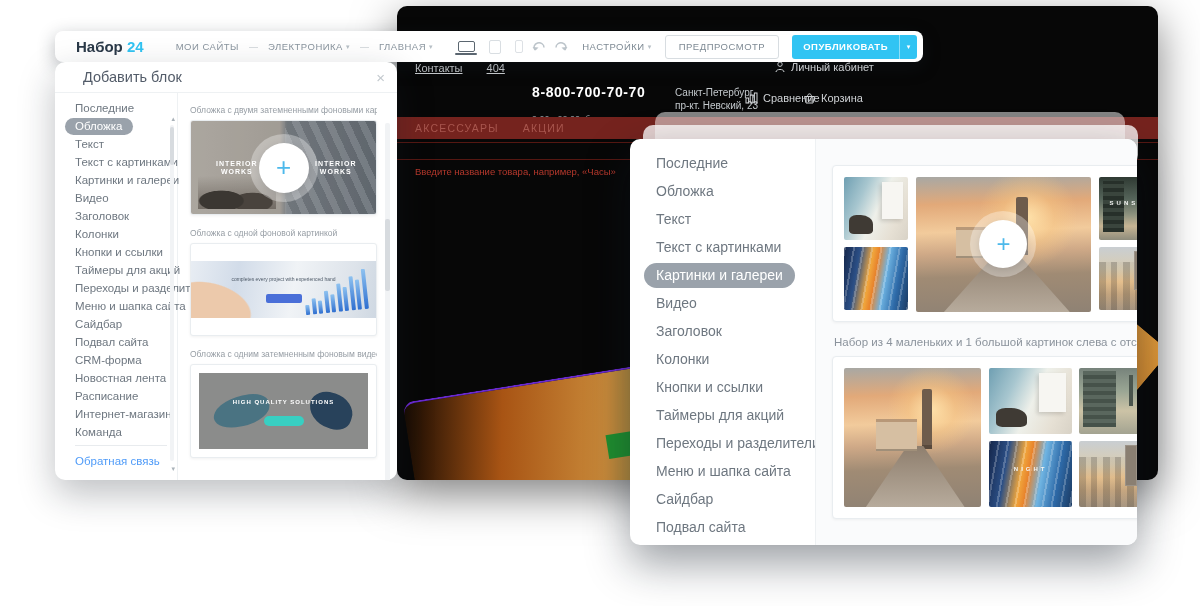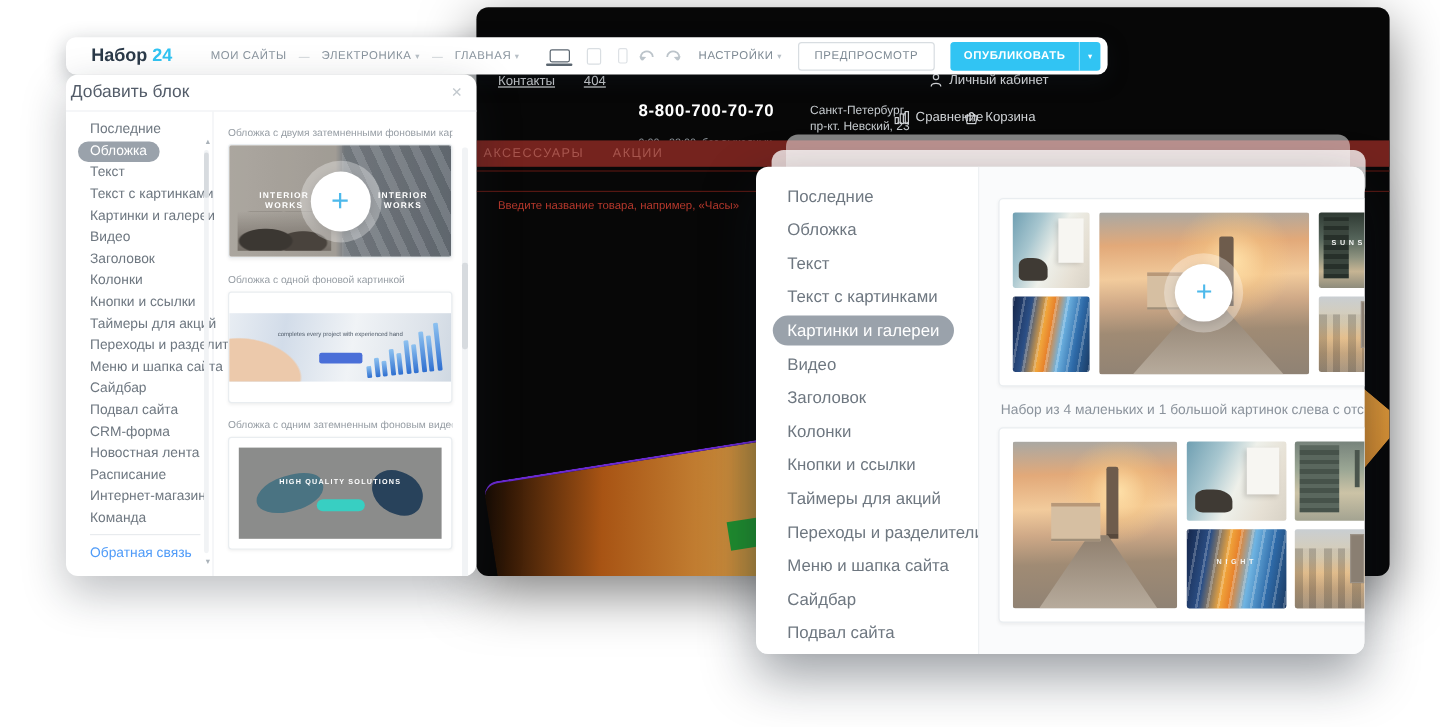--- a/index.html
+++ b/index.html
@@ -12,21 +12,21 @@
                  border-radius:10px; box-shadow:0 14px 44px rgba(0,0,0,.5); z-index:1; overflow:hidden; }
   .site-toplinks { position:absolute; left:18px; top:56px; display:flex; gap:24px; font-size:11px; color:#cfd2d5;text-decoration:underline; }
   .site-account { position:absolute; left:378px; top:55px; display:flex; align-items:center; gap:6px; font-size:11px; color:#e6e8ea; }
   .site-phone { position:absolute; left:135px; top:78px; }
   .site-phone .num { font-size:14px; font-weight:bold; color:#fff; letter-spacing:.6px; }
   .site-phone .hrs { font-size:9px; color:#8f969c; margin-top:14px; }
   .site-address { position:absolute; left:278px; top:80px; font-size:10px; color:#c4c9cd; line-height:13px; }
   .site-compare { position:absolute; left:348px; top:86px; display:flex; align-items:flex-end; gap:5px; font-size:11px; color:#cfd2d5; }
   .site-cart { position:absolute; left:406px; top:86px; display:flex; align-items:center; gap:5px; font-size:11px; color:#cfd2d5; }
   .site-nav { position:absolute; left:0; top:111px; width:100%; height:22px; background:#75231e; display:flex; align-items:center;
-              gap:24px; padding-left:6px; font-size:10.5px; letter-spacing:1.2px; color:#a8564e; }
+              gap:24px; padding-left:18px; font-size:10.5px; letter-spacing:1.2px; color:#a8564e; }
   .site-search { position:absolute; left:0; top:136px; width:100%; height:18px; border-top:1px solid #551712; border-bottom:1px solid #551712; }
   .site-search-hint { position:absolute; left:18px; top:160px; font-size:9.5px; color:#b5382c; }
   .site-visuals { position:absolute; left:0; top:180px; right:0; bottom:0; overflow:hidden; }
   .card-a { position:absolute; right:60px; top:52px; width:240px; height:310px; transform:rotate(40deg); border-radius:14px;
             background:linear-gradient(205deg,#e09a3a 0%,#c0711f 30%,#5a3210 65%,#150b03 100%); border-left:3px solid #6a2ab8; }
   .purple-streak { position:absolute; right:30px; top:4px; width:200px; height:9px; border-radius:50%;
             background:linear-gradient(90deg,rgba(90,30,154,0),#5a1e9a); transform:rotate(-10deg); }
   .card-b { position:absolute; left:16px; bottom:-58px; width:430px; height:170px; transform:rotate(-9deg); border-radius:12px;
             background:linear-gradient(100deg,#140902 0%,#a85414 22%,#c98a3a 45%,#7a8a46 63%,#2f7a30 80%,#0f2a0e 100%);
             border-top:2px solid #6a2ad0; }
@@ -52,21 +52,21 @@
   .btn-preview { height:24px; padding:0 13px; background:#fff; border:1px solid #d8dde1; border-radius:3px;
                  font-size:9.5px; letter-spacing:.5px; color:#7e8a94; display:flex; align-items:center; cursor:pointer; }
   .btn-publish { height:24px; background:#31c4f3; border-radius:3px; color:#fff; display:flex; align-items:stretch; cursor:pointer; overflow:hidden; }
   .btn-publish .lbl { padding:0 11px; font-size:9.5px; font-weight:bold; letter-spacing:.5px; display:flex; align-items:center; }
   .btn-publish .div { width:1px; background:rgba(255,255,255,.45); }
   .btn-publish .dd { width:17px; display:flex; align-items:center; justify-content:center; font-size:7px; color:#fff; }
 
   
   .panel-left { position:absolute; left:55px; top:62px; width:342px; height:418px; background:#fff; border-radius:10px;
                 box-shadow:0 14px 36px rgba(20,30,40,.28); z-index:30; display:flex; flex-direction:column; }
-  .pl-header { height:30px; display:flex; align-items:center; padding:0 12px 0 4px; flex:none; }
+  .pl-header { height:30px; display:flex; align-items:center; padding:0 12px 0 28px; flex:none; }
   .pl-title { font-size:14.5px; color:#535c69; }
   .pl-close { margin-left:auto; font-size:15px; color:#c3c9ce; cursor:pointer; line-height:1; }
   .pl-body { flex:1; display:flex; border-top:1px solid #eef1f3; min-height:0; }
   .pl-list-col { width:123px; border-right:1px solid #eef1f3; padding:10px 0 0 20px; position:relative; flex:none; }
   .pl-list li { list-style:none; font-size:11.5px; line-height:11px; margin-bottom:7px; color:#6e7780; cursor:pointer; white-space:nowrap; }
   .sel-pill { display:inline-block; background:#9aa2ab; color:#fff; border-radius:10px; padding:3px 10px; margin:-3px 0 -3px -10px; }
   .pl-divider { width:92px; border-top:1px solid #e8ebee; margin-top:5px; }
   .pl-footer-link { display:inline-block; margin-top:9px; font-size:11.5px; color:#4f9bf8; cursor:pointer; }
   .mini-scroll { position:absolute; width:4px; background:#f1f3f5; border-radius:2px; }
   .mini-thumb { position:absolute; left:0; width:4px; background:#d7dbdf; border-radius:2px; }

